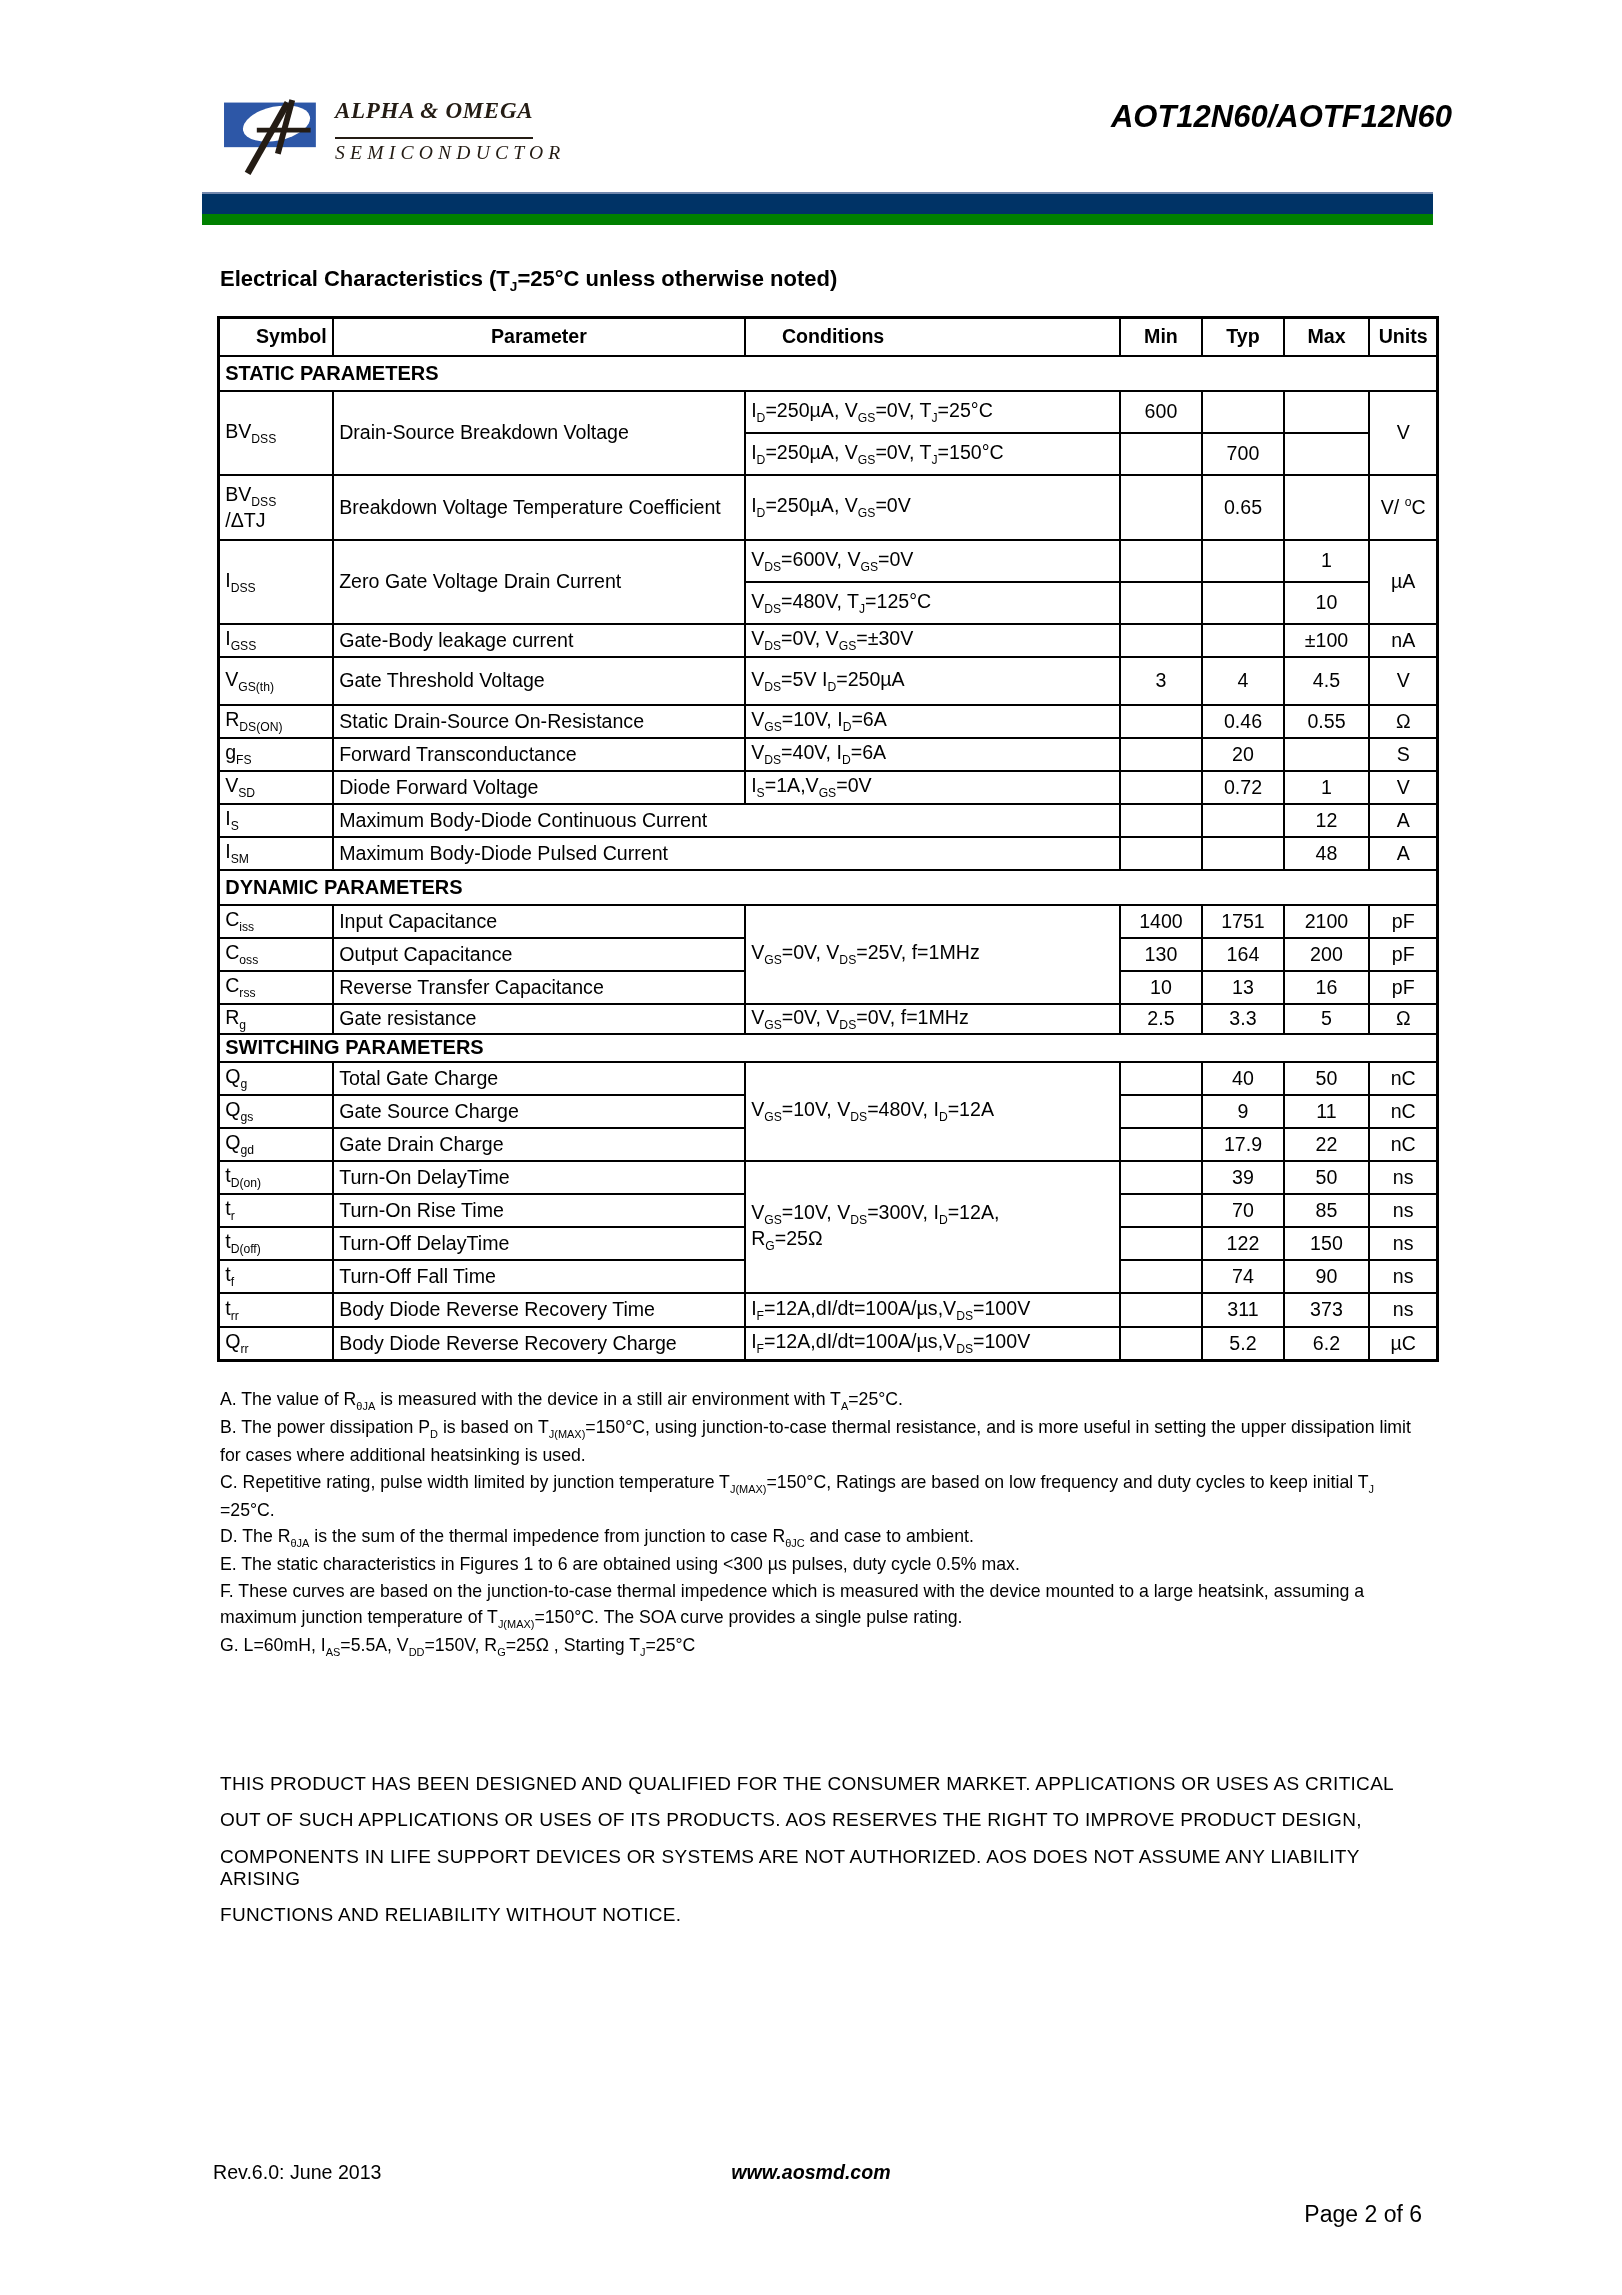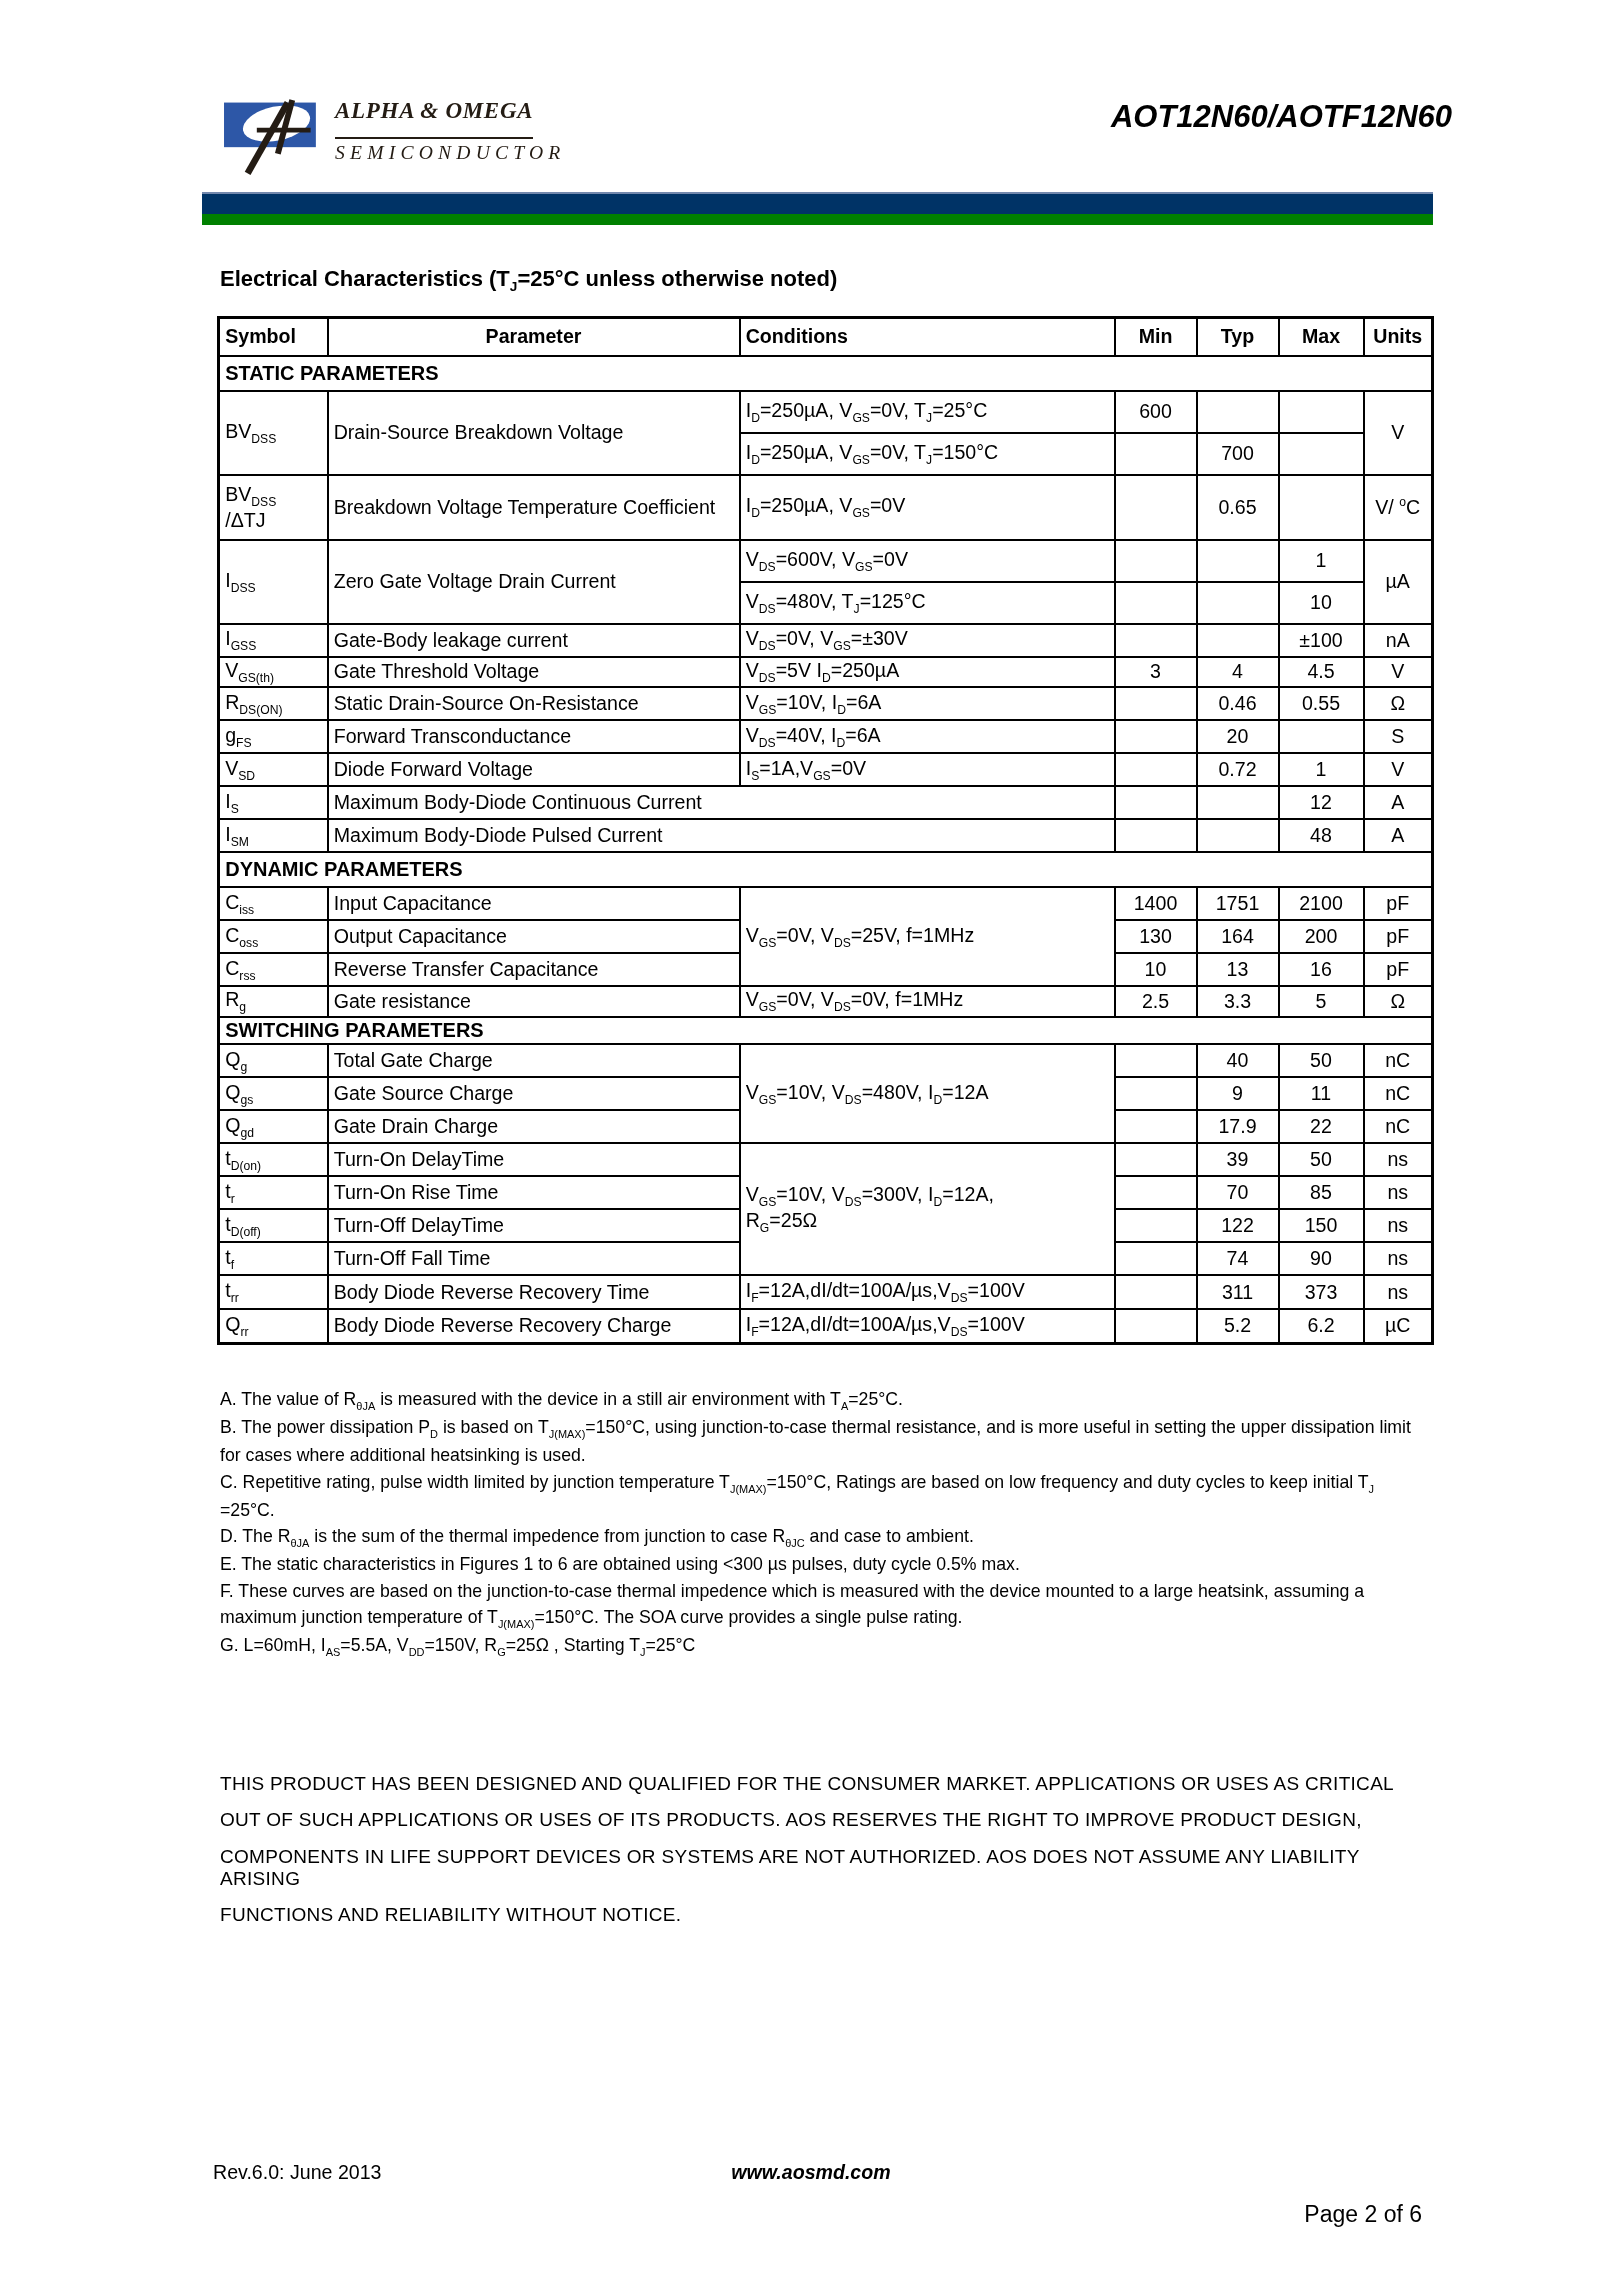--- a/index.html
+++ b/index.html
@@ -18,21 +18,21 @@
   .bar-navy{position:absolute;left:202px;top:192px;width:1231px;height:19.6px;
             background:var(--navy);border-top:2px solid #7388ad;}
   .bar-green{position:absolute;left:202px;top:214px;width:1231px;height:11px;background:var(--green);}
 
   .sec-title{position:absolute;left:220px;top:266px;font-size:22px;font-weight:bold;}
 
   
   .ec{position:absolute;left:217px;top:316px;border-collapse:collapse;table-layout:fixed;
       border:3.3px solid #000;}
   .ec td,.ec th{border:2px solid #000;font-size:19.6px;padding:1.3px 5.2px;vertical-align:middle;}
-  .ec th{font-weight:bold;height:33px;}
+  .ec th{font-weight:bold;height:33px;padding-left:36px;}
   .ec .lft{text-align:left;}
   .ec .ctr{text-align:center;padding:1.3px 1.3px;}
   .ec .sec{font-weight:bold;text-align:left;font-size:20px;}
   .ec sub, .notes sub, .sec-title sub{font-size:0.62em;}
   .ec sup, .notes sup{font-size:0.62em;}
   .c0{width:109px}.c1{width:412px}.c2{width:375px}.c3{width:82px}
   .c4{width:82px}.c5{width:85px}.c6{width:69px}
 
   
   .notes{position:absolute;left:220px;top:1386px;width:1210px;font-size:17.7px;line-height:1.5;}
@@ -141,21 +141,21 @@
         </tr>
         <tr style="height: 33px;">
           <td class="lft">I<sub>GSS</sub></td>
           <td class="lft">Gate-Body leakage current</td>
           <td class="lft">V<sub>DS</sub>=0V, V<sub>GS</sub>=±30V</td>
           <td class="lft"></td>
           <td class="lft"></td>
           <td class="ctr">±100</td>
           <td class="ctr">nA</td>
         </tr>
-        <tr style="height: 30px;">
+        <tr style="height: 48px;">
           <td class="lft">V<sub>GS(th)</sub></td>
           <td class="lft">Gate Threshold Voltage</td>
           <td class="lft">V<sub>DS</sub>=5V I<sub>D</sub>=250µA</td>
           <td class="ctr">3</td>
           <td class="ctr">4</td>
           <td class="ctr">4.5</td>
           <td class="ctr">V</td>
         </tr>
         <tr style="height: 33px;">
           <td class="lft">R<sub>DS(ON)</sub></td>

